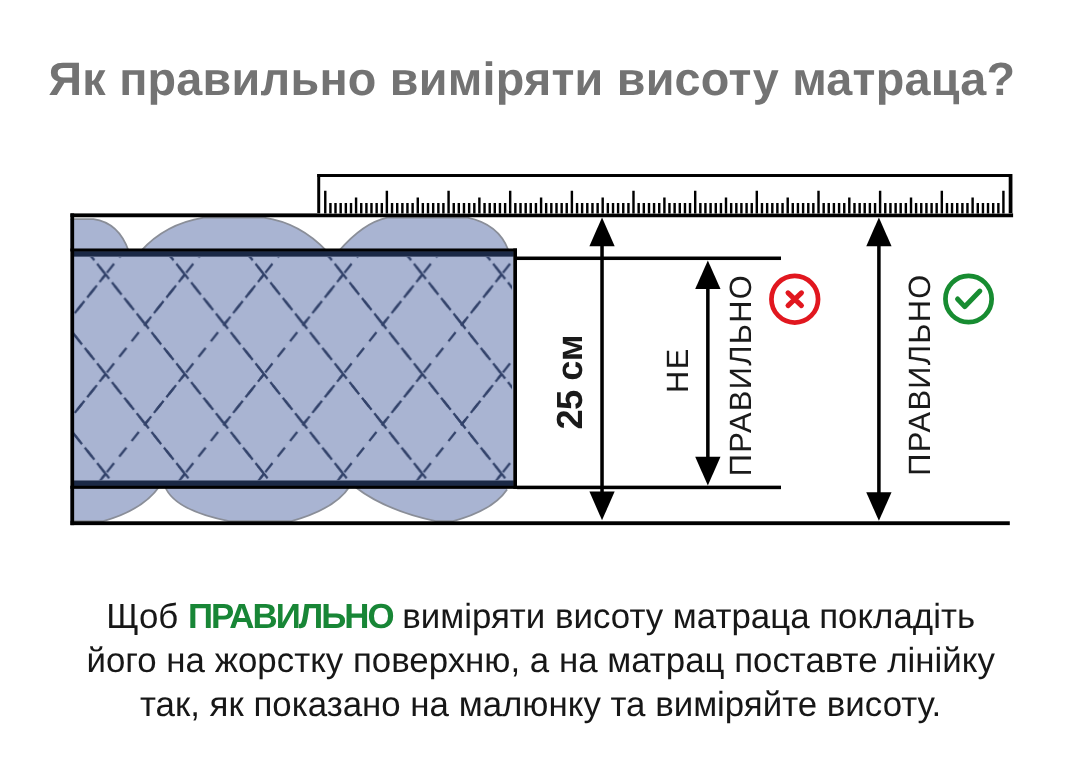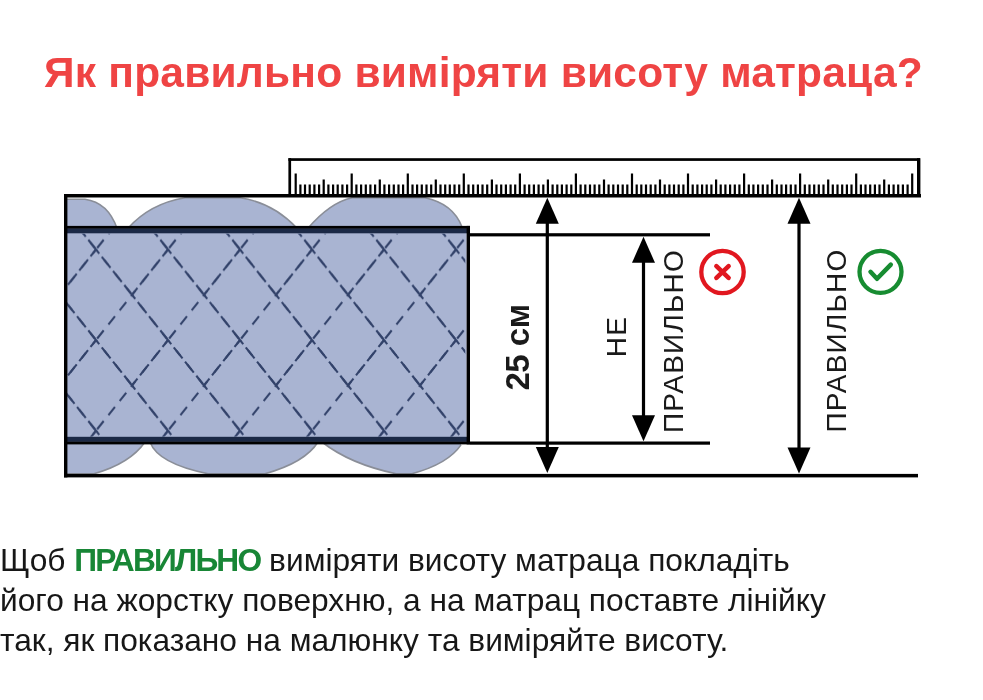--- a/index.html
+++ b/index.html
@@ -1,16 +1,16 @@
 <!DOCTYPE html>
 <html><head><meta charset="utf-8"><style>
 html,body{margin:0;padding:0;}
 body{width:983px;height:700px;background:#fff;font-family:"Liberation Sans",sans-serif;position:relative;overflow:hidden;}
-.title{position:absolute;left:0;top:51.5px;width:967px;text-align:center;font-weight:bold;font-size:42.5px;line-height:1;color:#ef4444;white-space:nowrap;letter-spacing:0.2px;}
-.caption{position:absolute;left:0;top:540px;width:983px;font-size:31.7px;line-height:40px;color:#171717;white-space:nowrap;}
+.title{position:absolute;left:0;top:51.5px;width:967px;text-align:center;font-weight:bold;font-size:42.5px;line-height:1;color:#737373;white-space:nowrap;letter-spacing:0.2px;}
+.caption{position:absolute;left:0;top:540px;width:983px;text-align:center;font-size:31.7px;line-height:40px;color:#171717;white-space:nowrap;}
 .caption b{color:#188636;letter-spacing:-1.8px;}
 .dsvg{position:absolute;left:0;top:0;}
 </style></head>
 <body>
 <div class="title">Як правильно виміряти висоту матраца?</div>
 <svg class="dsvg" width="983" height="700" viewBox="0 0 983 700">
 <defs>
 <pattern id="q" patternUnits="userSpaceOnUse" x="24" y="68.3" width="72" height="90.6">
   <g stroke="#32426a" stroke-width="2.1" stroke-dasharray="10.5 7.6" stroke-dashoffset="5.25" fill="none">
     <path d="M0 0L72 90.6M72 0L0 90.6M-72 0L0 90.6M72 90.6L144 0"></path>

